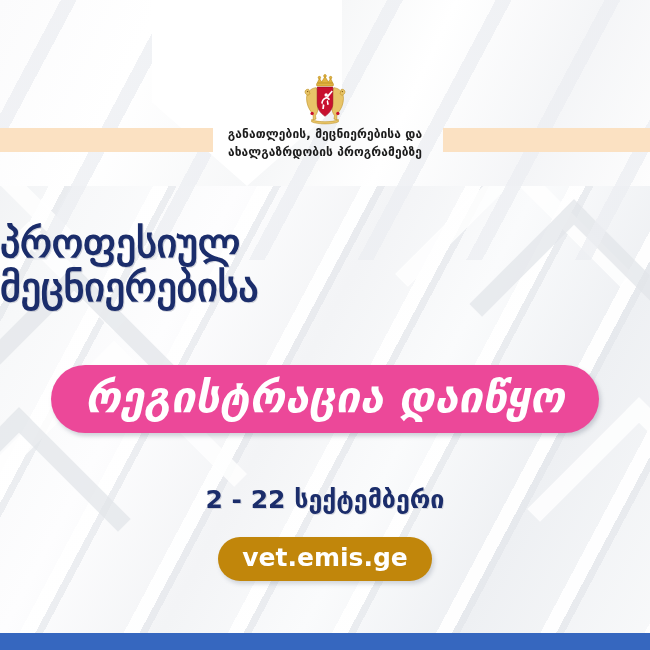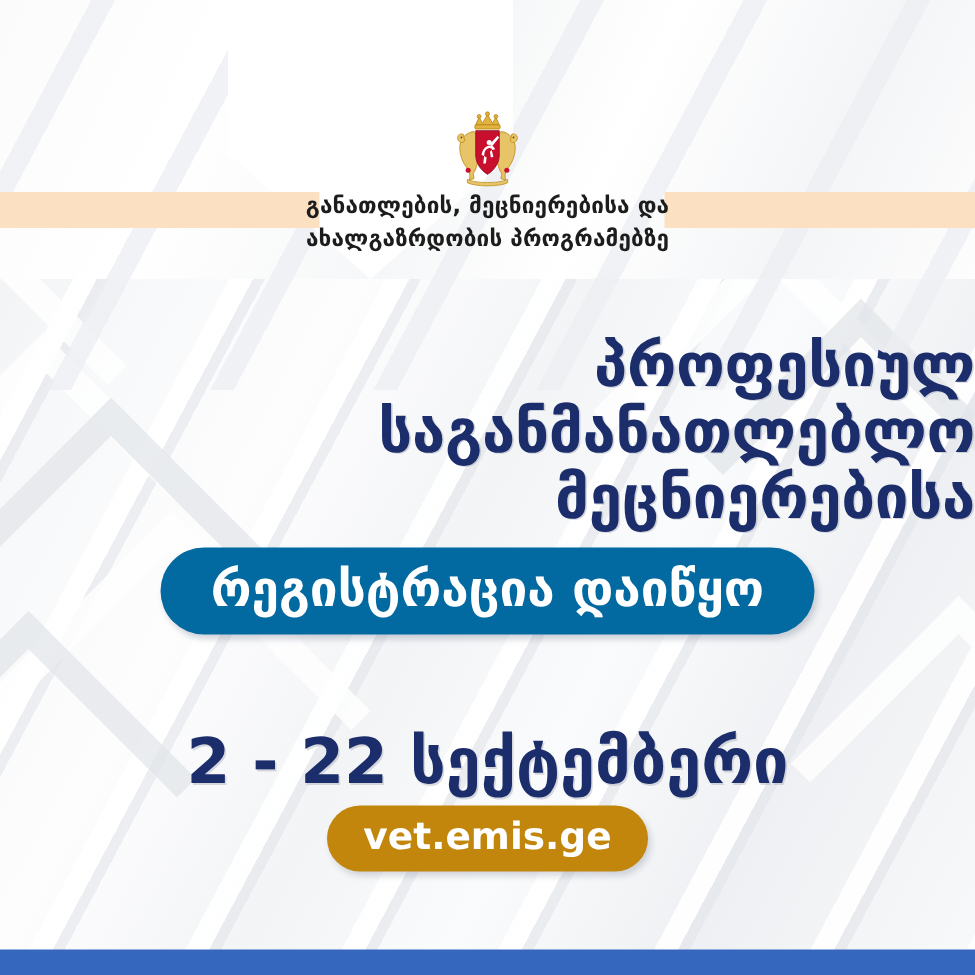--- a/index.html
+++ b/index.html
@@ -103,66 +103,68 @@
     display: flex; justify-content: center;
   }
   .emblem { width: 56px; height: 56px; display: block; }
 
   
   .ministry {
     position: absolute;
     left: 0; right: 0; top: 126px;
     text-align: center;
     color: #1c1c1c;
-    font-size: 15px;
+    font-size: 12px;
     font-weight: 700;
     line-height: 1.48;
     letter-spacing: .1px;
   }
   .ministry div { white-space: nowrap; }
 
   
   .headline {
     position: absolute;
     left: 0; right: 0; top: 222px;
-    text-align: right;
+    text-align: left;
     color: #1b2d6b;
     font-size: 40px;
     font-weight: 700;
     line-height: 1.10;
     letter-spacing: -0.2px;
     text-shadow: 1px 1px 0 rgba(160,165,180,.45);
+    font-family: Liberation Serif, serif;
   }
   .headline div { white-space: nowrap; }
 
   
   .pill-wrap {
     position: absolute;
     left: 0; right: 0; top: 365px;
     display: flex; justify-content: center;
   }
   .pill-blue {
-    background: #0369a1;
+    background: #ec4899;
     color: #ffffff;
-    font-size: 33px;
+    font-size: 43px;
     font-weight: 700;
     line-height: 1;
     padding: 11px 34px 14px;
     border-radius: 999px;
     white-space: nowrap;
     box-shadow: 2px 3px 4px rgba(120,128,145,.35);
+    font-style: italic;
   }
 
   
   .date-line {
     position: absolute;
     left: 0; right: 0; top: 487px;
     text-align: center;
     color: #1b2d6b;
-    font-size: 42px;
+    font-size: 25px;
     font-weight: 700;
     line-height: 1;
     white-space: nowrap;
     text-shadow: 1px 1px 0 rgba(160,165,180,.40);
   }
 
   
   .url-wrap {
     position: absolute;
     left: 0; right: 0; top: 537px;
@@ -262,21 +264,20 @@
     </svg>
   </div>
 
   <div class="ministry">
     <div>განათლების, მეცნიერებისა და</div>
     <div>ახალგაზრდობის პროგრამებზე</div>
   </div>
 
   <div class="headline">
     <div>პროფესიულ</div>
-    <div>საგანმანათლებლო</div>
     <div>მეცნიერებისა</div>
   </div>
 
   <div class="pill-wrap">
     <div class="pill-blue">რეგისტრაცია დაიწყო</div>
   </div>
 
   <div class="date-line">2 - 22 სექტემბერი</div>
 
   <div class="url-wrap">

